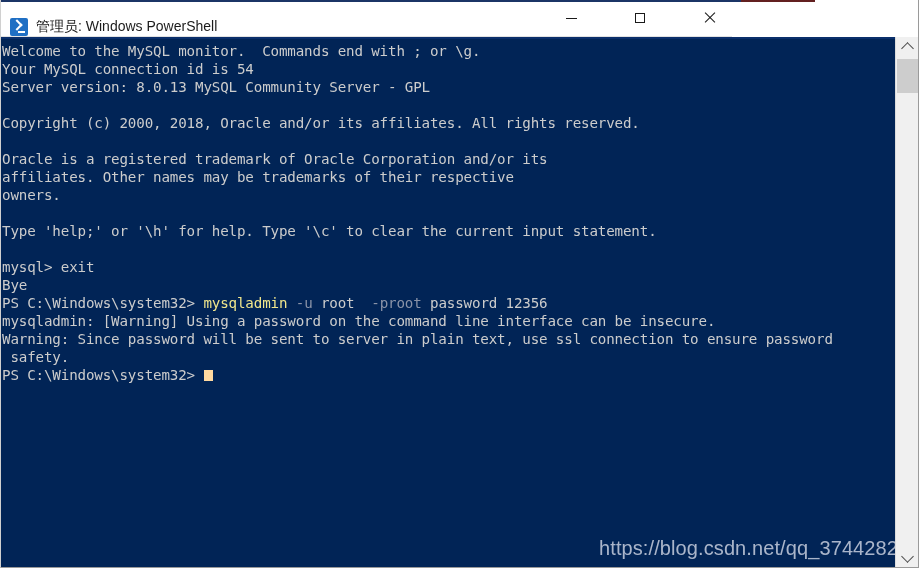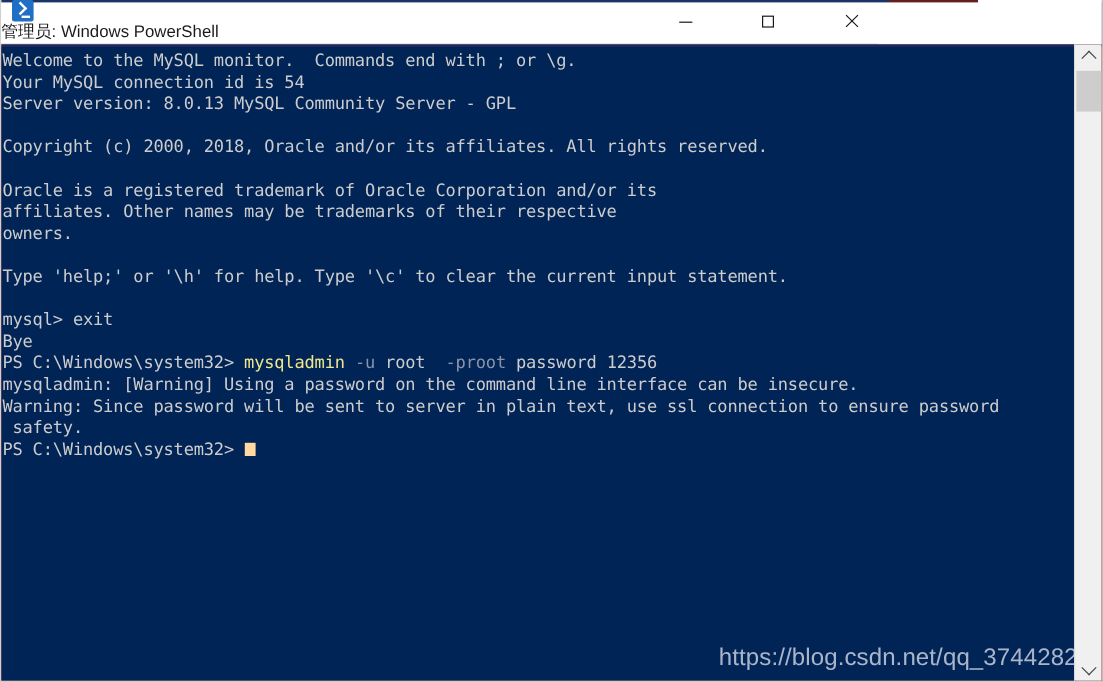--- a/index.html
+++ b/index.html
@@ -29,22 +29,21 @@
   
   #titlebar {
     position: absolute;
     left: 0; top: 0;
     width: 731px;
     height: 37px;
     background: #ffffff;
     border-bottom: 1px solid #e2e2e2;
     box-sizing: border-box;
     display: flex;
-    align-items: flex-start;
-    flex-direction: column;
+    align-items: flex-end;
   }
   #title-accent {
     position: absolute;
     left: 0; top: 0;
     width: 919px;
     height: 2px;
     background: linear-gradient(to right,
        #0f2a5e 0px, #0f2a5e 740px, #5a1414 740px, #5a1414 814px, #ffffff 814px);
     opacity: 0.95;
   }

